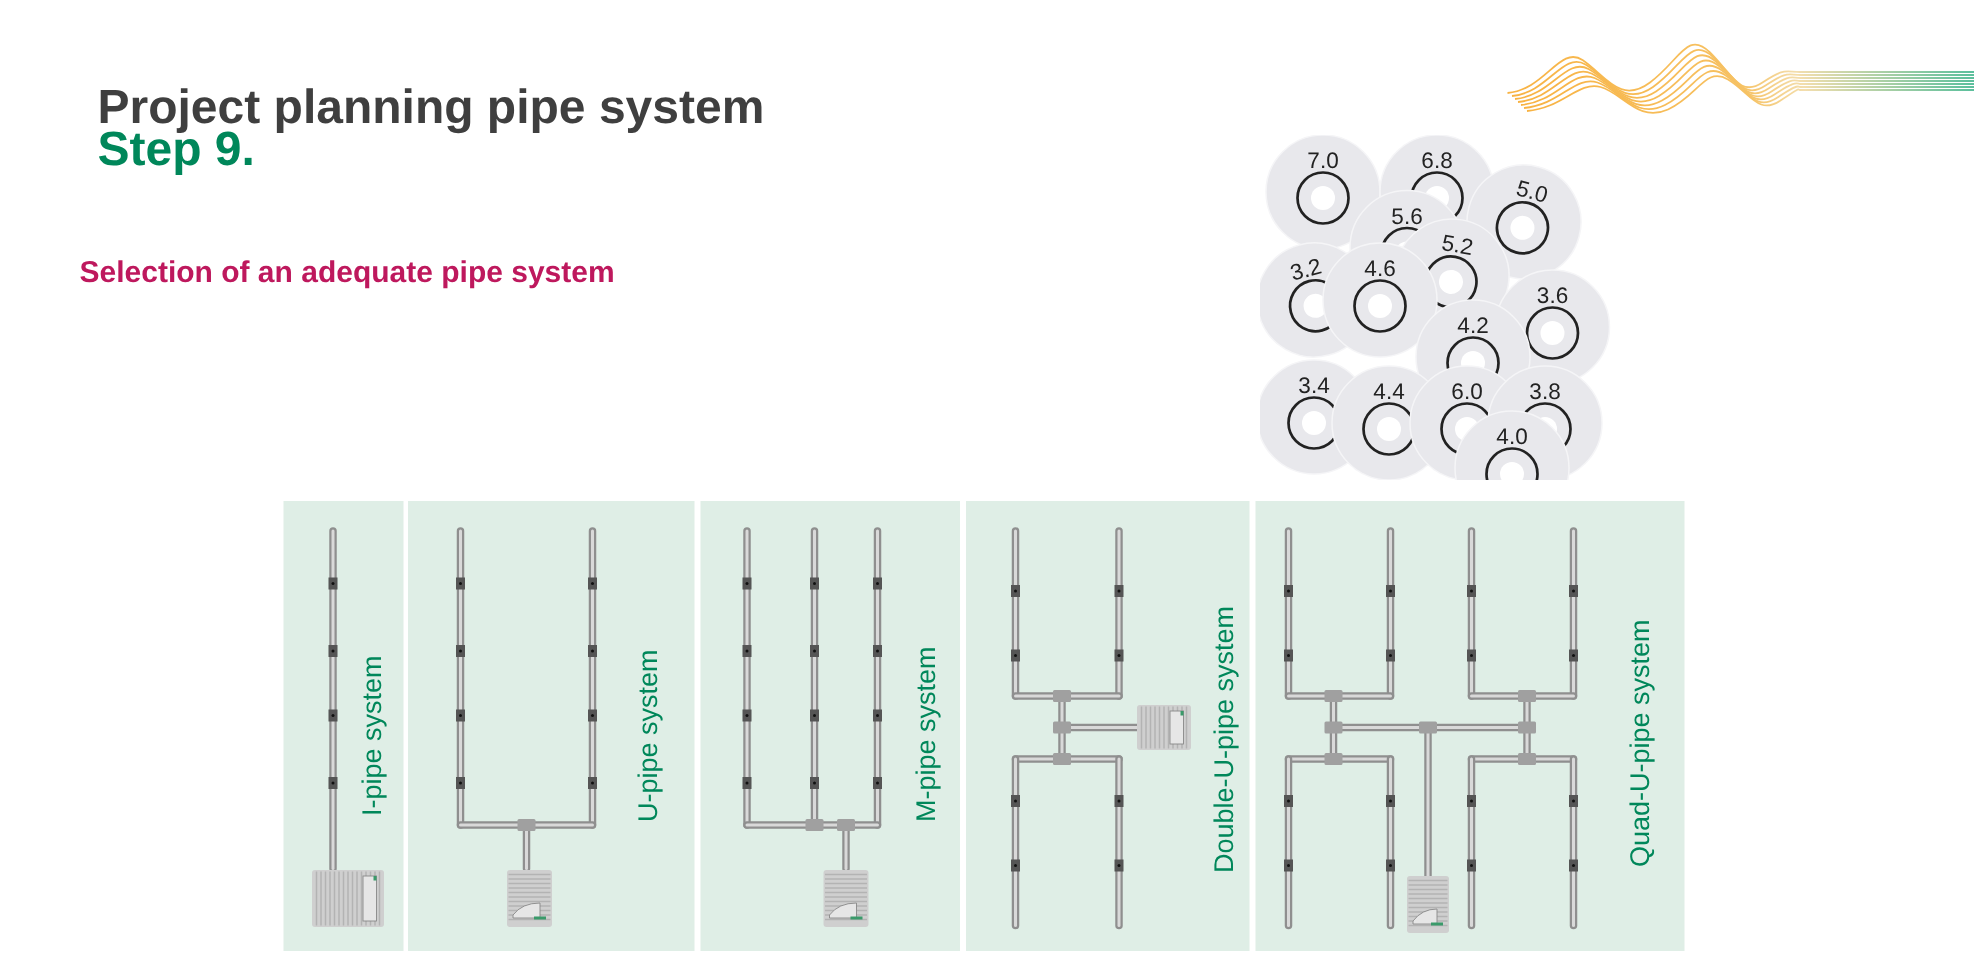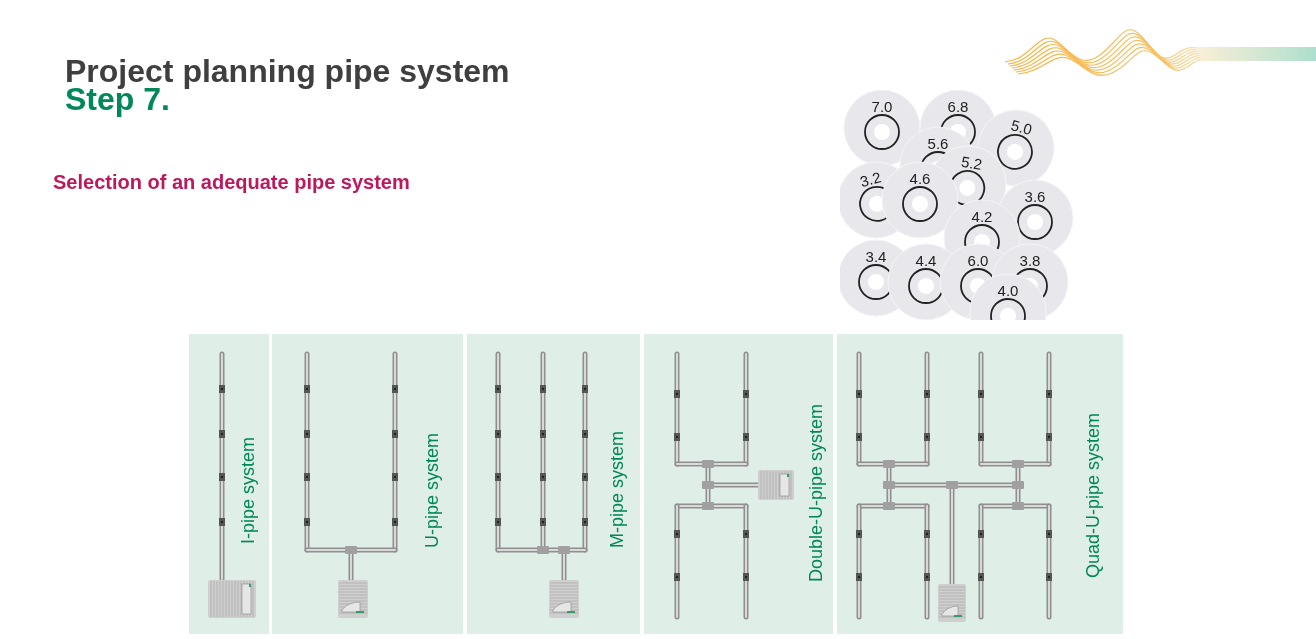--- a/index.html
+++ b/index.html
@@ -12,21 +12,21 @@
   .discs { position:absolute; left:840px; top:90px; width:240px; height:230px; }
   .panel { position:absolute; top:334px; height:300px; background:#dfeee6; }
   .panel svg { position:absolute; left:0; top:0; }
   .plabel { position:absolute; color:#00875a; font-size:18px; white-space:nowrap;
             transform-origin:left top; transform:rotate(-90deg); }
 </style>
 </head>
 <body>
 
 <div class="title">Project planning pipe system</div>
-<div class="step">Step 7.</div>
+<div class="step">Step 9.</div>
 <div class="subtitle">Selection of an adequate pipe system</div>
 
 <svg class="wave" viewBox="0 0 316 90">
   <defs>
     <linearGradient id="wg" x1="0" x2="1" y1="0" y2="0">
       <stop offset="0" stop-color="#f7a623"></stop>
       <stop offset="0.5" stop-color="#f5b84a"></stop>
       <stop offset="0.62" stop-color="#f2d9a0"></stop>
       <stop offset="1" stop-color="#3fb58c"></stop>
     </linearGradient>

